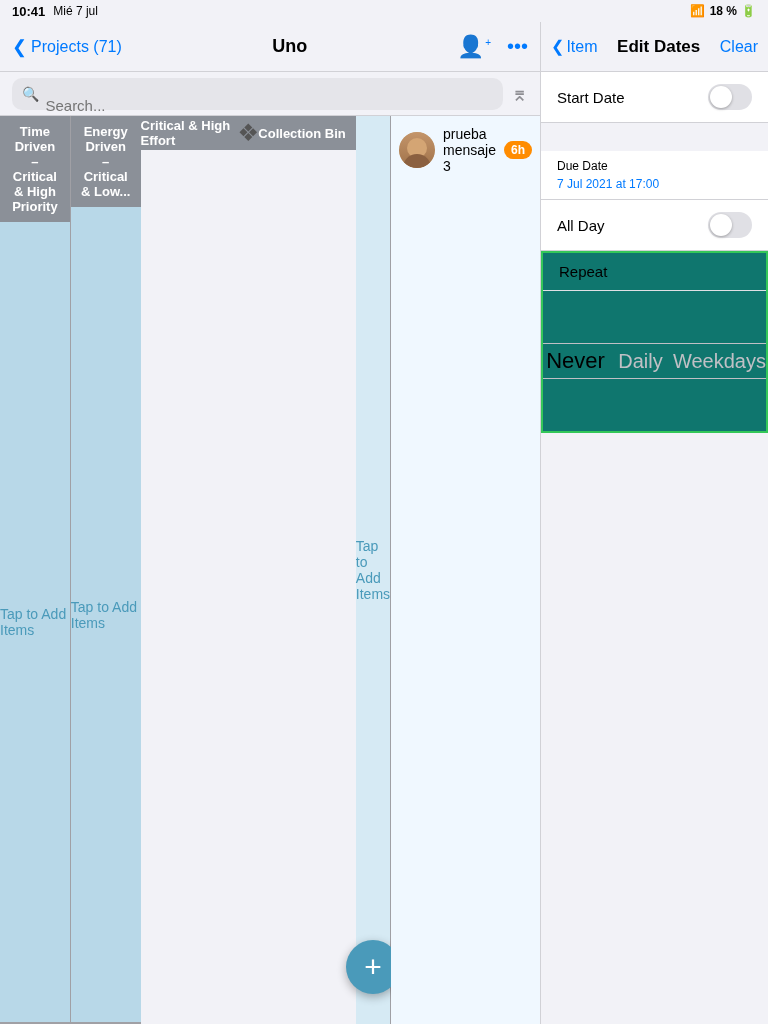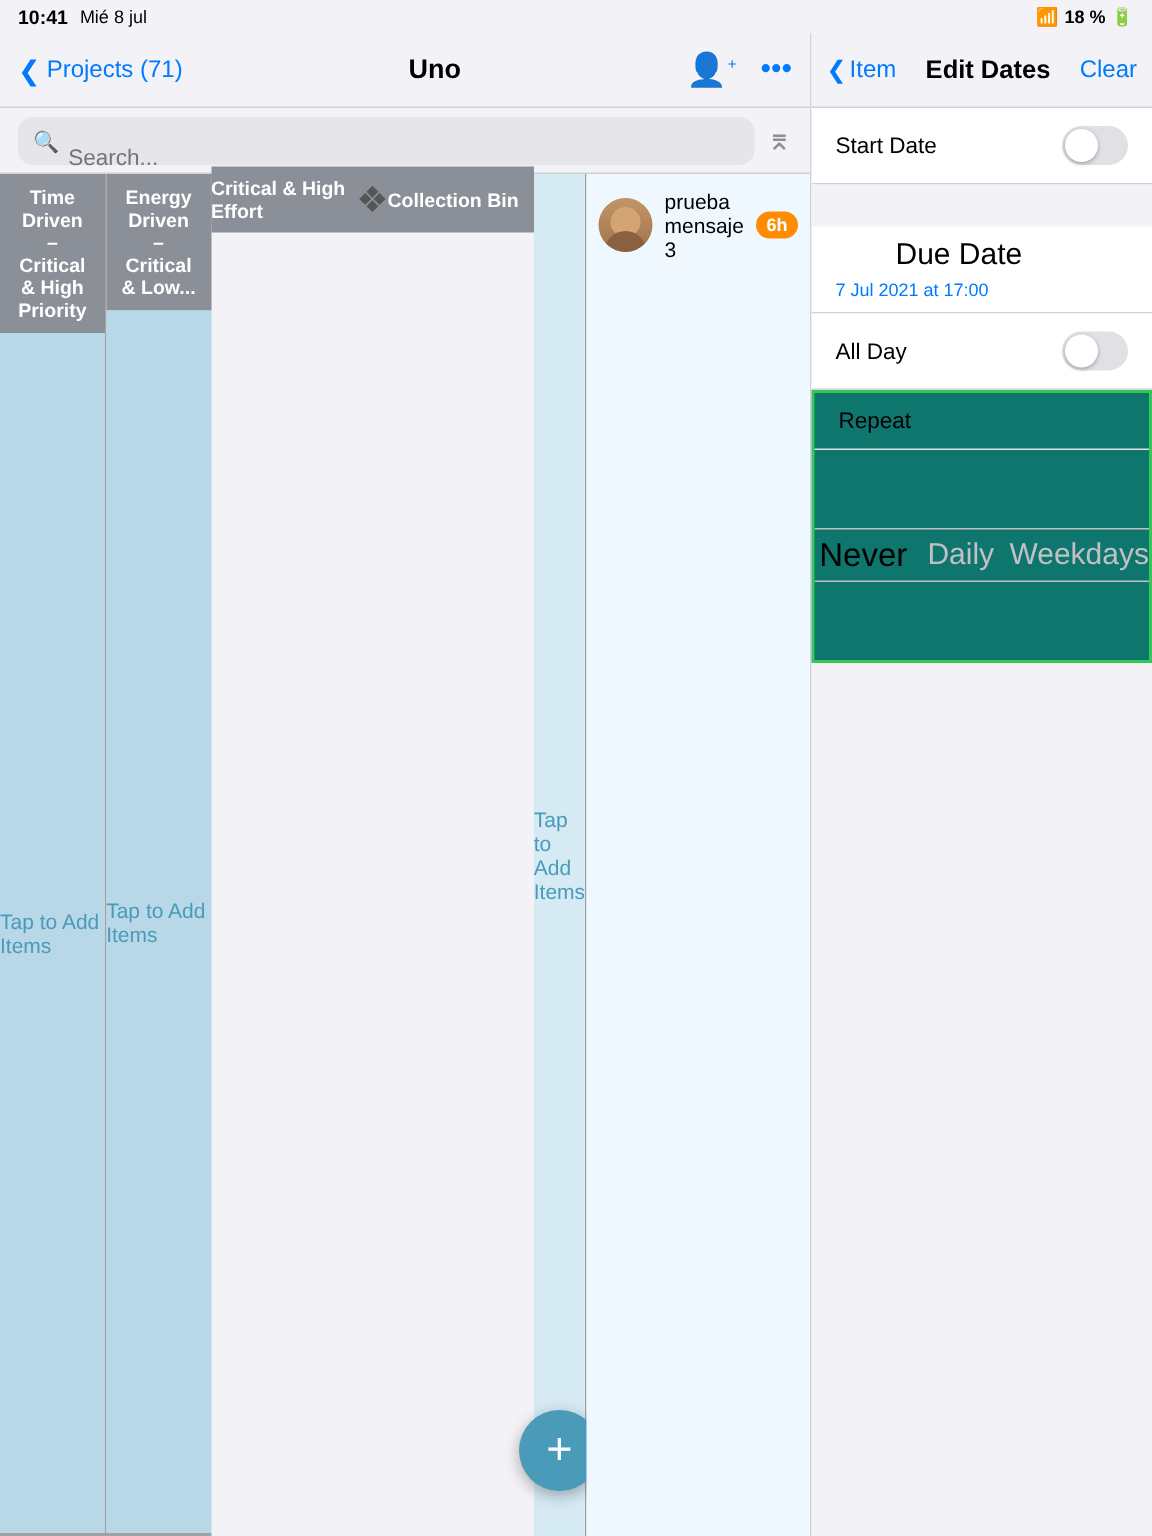--- a/index.html
+++ b/index.html
@@ -159,21 +159,21 @@
     
     .divider-row {
       height: 34px;
       background: #8b9098;
       display: flex;
       align-items: center;
       position: relative;
     }
     .divider-col {
       flex: 1;
-      height: 44px;
+      height: 34px;
       background: #8b9098;
       display: flex;
       align-items: center;
       justify-content: center;
       color: #fff;
       font-size: 13px;
       font-weight: 600;
     }
     .diamond-icon {
       position: absolute;
@@ -348,21 +348,21 @@
     .section-gap {
       height: 28px;
       background: #f2f2f7;
     }
 
     .due-date-row {
       background: #fff;
       border-bottom: 1px solid #d1d1d6;
       padding: 8px 16px;
     }
-    .due-date-label { font-size: 20px; color: #000; margin-bottom: 4px; margin-left: 40px; }
+    .due-date-label { font-size: 12px; color: #000; margin-bottom: 4px; }
     .due-date-value { font-size: 12px; color: #007aff; }
 
     .allday-row {
       background: #fff;
       border-bottom: 1px solid #d1d1d6;
       padding: 12px 16px;
       display: flex;
       align-items: center;
       justify-content: space-between;
     }
@@ -444,21 +444,21 @@
       border-radius: 14px 14px 0 0;
       background: #8b6040;
     }
   </style>
 </head>
 <body>
 
 <div class="status-bar">
   <div class="status-left">
     <span>10:41</span>
-    <span style="font-weight:400;font-size:12px;margin-left:4px;">Mié 8 jul</span>
+    <span style="font-weight:400;font-size:12px;margin-left:4px;">Mié 7 jul</span>
   </div>
   <div class="status-right">
     <span>📶</span>
     <span>18 %</span>
     <span>🔋</span>
   </div>
 </div>
 
 <div class="main-layout">
 

